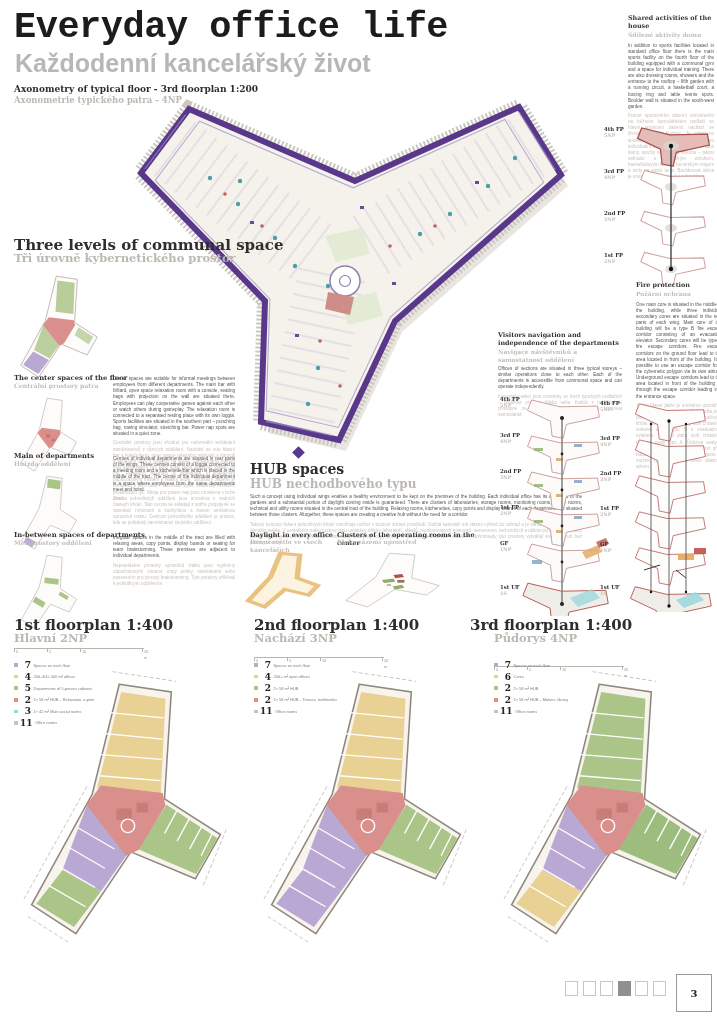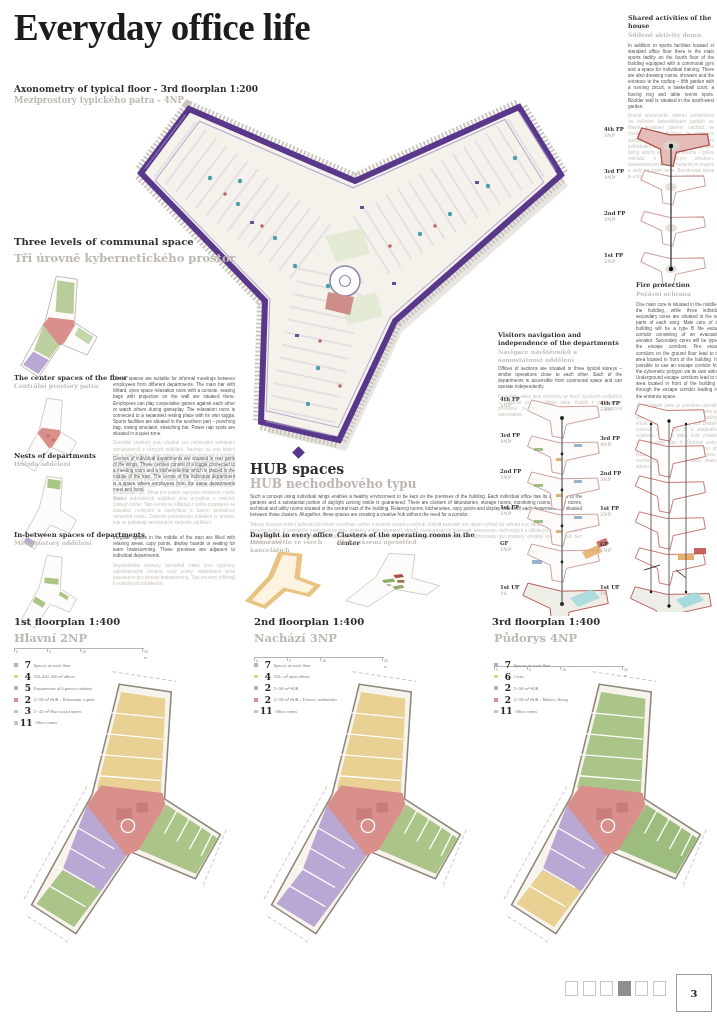--- a/index.html
+++ b/index.html
@@ -1,25 +1,25 @@
 <!DOCTYPE html>
 <html><head>
 <meta charset="utf-8">
 <style>
   html,body{margin:0;padding:0;background:#fff}
   .board{position:relative;width:717px;height:1024px;background:#fff;overflow:hidden;
          font-family:"Liberation Sans",sans-serif;color:#222}
   .abs{position:absolute}
   
-  .h1{font-family:Liberation Serif, serif;font-weight:700;font-size:37px;letter-spacing:-.5px;color:#1c1c1c;white-space:nowrap}
+  .h1{font-family:Liberation Mono, monospace;font-weight:700;font-size:37px;letter-spacing:-.5px;color:#1c1c1c;white-space:nowrap}
   .h2{font-family:"Liberation Sans",sans-serif;font-weight:700;font-size:25px;color:#b7b7b7;white-space:nowrap}
   .serif{font-family:"DejaVu Serif",serif;font-weight:700}
   .mh-en{font-size:9px;color:#2e2e2e}
   .mh-cz{font-size:8.5px;color:#bdb8b2}
-  .sh-en{font-size:10px;color:#2e2e2e}
+  .sh-en{font-size:15px;color:#2e2e2e}
   .sh-cz{font-size:11.5px;color:#bdb8b2}
   .hub-en{font-size:14px;color:#2e2e2e}
   .hub-cz{font-size:12px;color:#bdb8b2}
   .it-en{font-size:6.8px;color:#333}
   .it-cz{font-size:6.2px;color:#c3bdb7}
   .rh-en{font-size:6.4px;color:#333;line-height:1.25}
   .rh-cz{font-size:6px;color:#c3bdb7;line-height:1.25}
   .body-en{font-size:4.6px;line-height:1.34;color:#555;text-align:justify}
   .body-cz{font-size:4.6px;line-height:1.34;color:#c9c2bb;text-align:justify;margin-top:3px}
   
@@ -96,23 +96,24 @@
         <circle cx="112" cy="168" r="7" fill="none" stroke="#fff" stroke-width="1.4"></circle>
         <path class="dim" d="M96,8 L162,18"></path>
         <path class="dim" d="M214,172 L190,230"></path>
         <path class="dim" d="M4,244 L70,126"></path>
         <path class="dim" d="M8,262 L52,290"></path>
       </g>
     </defs>
   </svg>
 
   <div class="abs h1" style="left:14px;top:6px">Everyday office life</div>
+  <div class="abs h2" style="left:15px;top:49px">Každodenní kancelářský život</div>
 
   <div class="abs serif mh-en" style="left:14px;top:84px">Axonometry of typical floor - 3rd floorplan 1:200</div>
-  <div class="abs serif mh-cz" style="left:14px;top:95px">Meziprostory typického patra - 4NP</div>
+  <div class="abs serif mh-cz" style="left:14px;top:95px">Axonometrie typického patra - 4NP</div>
 
   <svg class="abs" style="left:90px;top:86px" width="478" height="374" viewBox="0 0 478 374">
     <use href="#axP" transform="translate(7,11)" fill="#e9e6e1" stroke="none"></use>
     <use href="#axP" fill="#ffffff" stroke="#cbc7c0" stroke-width="16" stroke-dasharray="2,2"></use>
     <use href="#axP" fill="#f5f2ec" stroke="#59388c" stroke-width="6" stroke-linejoin="miter"></use>
     <g clip-path="url(#axClip)">
       <g fill="url(#rp)" opacity="0.85">
         <rect transform="translate(70,52) rotate(37)" x="-6" y="-34" width="205" height="68"></rect>
         <rect transform="translate(452,52) rotate(148)" x="-6" y="-34" width="215" height="68"></rect>
         <rect transform="translate(208,348) rotate(-78)" x="-6" y="-34" width="170" height="68"></rect>
@@ -175,21 +176,21 @@
     <use href="#planPath" fill="#fdfcfa" stroke="#bcb5ad" stroke-width="2.4"></use>
     <polygon fill="#d98f8b" points="84,126 148,134 151,147 123,193 110,199 69,146"></polygon>
     <rect x="100" y="150" width="14" height="10" fill="#c9736e"></rect>
     <rect x="120" y="165" width="12" height="9" fill="#c9736e"></rect>
   </svg>
   <div class="abs" style="left:113px;top:376px;width:122px">
     <div class="body-en">Center spaces are suitable for informal meetings between employees from different departments. The main bar with billiard, open space relaxation room with a console, seating bags with projection on the wall are situated there. Employees can play cooperative games against each other or watch others during gameplay. The relaxation room is connected to a separated resting place with its own loggia. Sports facilities are situated in the southern part – punching bag, rowing simulator, stretching bar. Power nap spots are situated in a quiet zone.</div>
     <div class="body-cz">Centrální prostory jsou vhodné pro neformální setkávání zaměstnanců z různých oddělení. Nachází se zde hlavní bar s kulečníkem, open space relaxační místnost s konzolí a sedacími vaky s projekcí na stěně. Zaměstnanci mohou hrát kooperativní hry proti sobě nebo sledovat ostatní při hře. Relaxační místnost je propojena s odděleným odpočinkovým místem s vlastní lodžií. Sportovní zázemí je umístěno v jižní části – boxovací pytel, veslařský trenažér, protahovací tyč. Místa pro power nap jsou umístěna v tiché zóně.</div>
   </div>
 
-  <div class="abs serif it-en" style="left:14px;top:452px">Nests of departments</div>
+  <div class="abs serif it-en" style="left:14px;top:452px">Main of departments</div>
   <div class="abs serif it-cz" style="left:14px;top:460px">Hnízda oddělení</div>
   <svg class="abs" style="left:18px;top:470px" width="62" height="85" viewBox="0 0 220 300">
     <use href="#planPath" fill="#fdfcfa" stroke="#bcb5ad" stroke-width="2.4"></use>
     <polygon fill="#abc488" points="106,30 152,37 149,68 103,61"></polygon>
     <polygon fill="#b9a8d3" points="30,236 62,254 50,274 20,256"></polygon>
   </svg>
   <div class="abs" style="left:113px;top:456px;width:122px">
     <div class="body-en">Centres of individual departments are situated in rear parts of the wings. These centres consist of a loggia connected to a meeting room and a kitchenette/bar which is placed in the middle of the tract. The centre of the individual department is a space where employees from the same departments meet and bond.</div>
     <div class="body-cz">Centra jednotlivých oddělení jsou umístěna v zadních částech křídel. Tato centra se skládají z lodžie propojené se zasedací místností a kuchyňkou s barem umístěnou uprostřed traktu. Centrum jednotlivého oddělení je prostor, kde se potkávají zaměstnanci stejného oddělení.</div>
   </div>
@@ -473,21 +474,21 @@
         <b>11</b>
         <span class="llab">Office rooms</span>
       </div>
   </div>
   <div class="abs" style="left:260px;top:664px">
     <svg width="212" height="289" viewBox="0 0 220 300" style="--wt:#e8d192;--wr:#abc488;--wb:#b9a8d3;--wb2:#b9a8d3;--ct:#d98f8b">
         <use href="#plan400"></use>
       </svg>
   </div>
 
-  <div class="abs serif sh-en" style="left:492px;top:616px">3rd floorplan 1:400</div>
+  <div class="abs serif sh-en" style="left:470px;top:616px">3rd floorplan 1:400</div>
   <div class="abs serif sh-cz" style="left:494px;top:631px">Půdorys 4NP</div>
   <div class="abs scalebar" style="left:494px;top:648px">
     <span style="left:0">0</span>
     <span style="left:33px">5</span>
     <span style="left:66px">10</span>
     <span style="left:128px">20 m</span>
   </div>
   <div class="abs" style="left:494px;top:660px">
     <div class="lrow">
         <span class="chip c0"></span>

